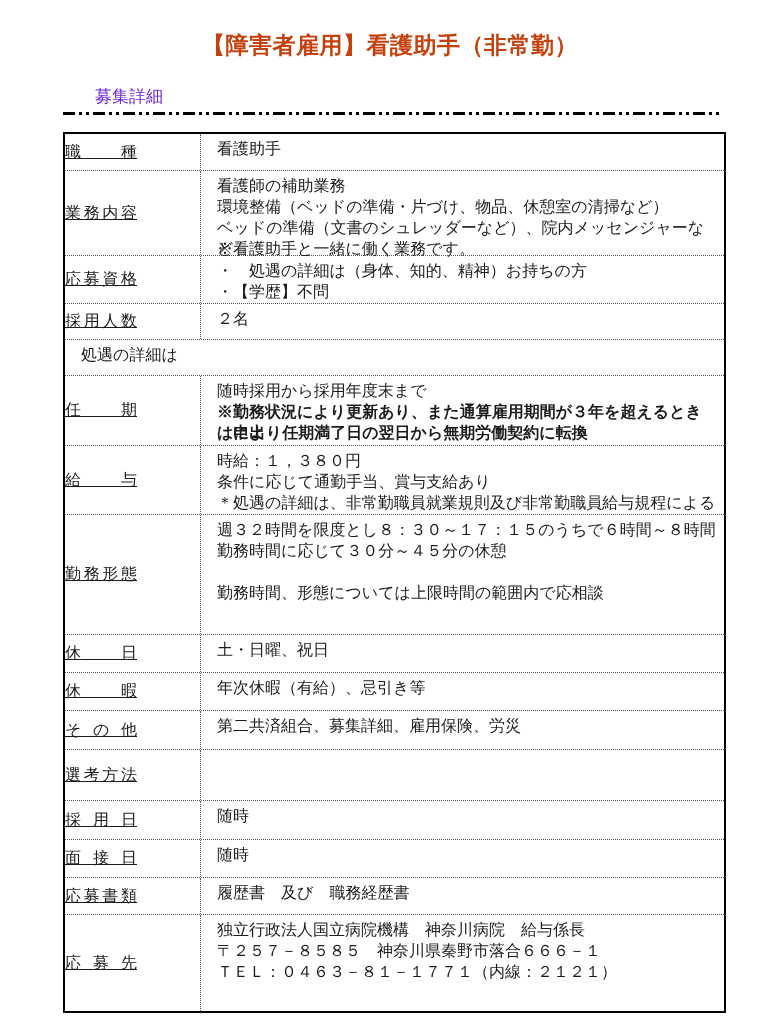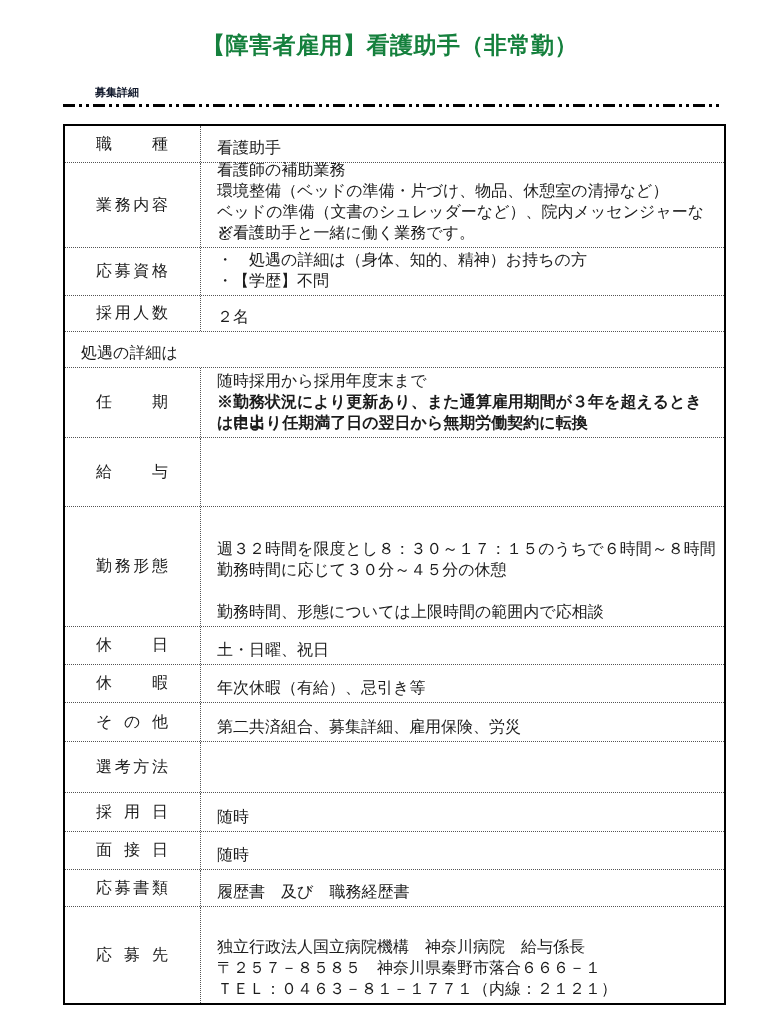--- a/index.html
+++ b/index.html
@@ -11,28 +11,28 @@
     color: #1c1c1c;
   }
   .page { width: 780px; height: 1035px; overflow: hidden; }
 
   .doc-title {
     margin-top: 30px;
     text-align: center;
     font-size: 23px;
     font-weight: bold;
     letter-spacing: 0.5px;
-    color: #15803d;
+    color: #c2410c;
   }
 
   .section-heading {
     margin: 24px 0 0 95px;
-    font-size: 11px;
-    font-weight: bold;
-    color: #0f172a;
+    font-size: 17px;
+    font-weight: normal;
+    color: #6d28d9;
   }
 
   .dash-rule {
     margin: 4px 0 0 63px;
     width: 660px;
     height: 3px;
     background: repeating-linear-gradient(
       to right,
       #000 0 12px, transparent 12px 16px,
       #000 16px 19px, transparent 19px 23px,
@@ -55,34 +55,34 @@
 
   .cell-label {
     flex: none;
     width: 136px;
     border-right: 1px dotted #555;
     display: flex;
     align-items: center;
   }
   .lbl {
     display: block;
-    margin-left: 31px;
     width: 72px;
     font-size: 16px;
     text-align: justify;
     text-align-last: justify;
     color: #1c1c1c;
+    text-decoration: underline;
   }
 
   .cell-value {
     flex: 1;
     display: flex;
     flex-direction: column;
-    justify-content: flex-end;
-    padding: 20px 8px 4px 16px;
+    justify-content: flex-start;
+    padding: 4px 8px 4px 16px;
   }
   .vline {
     font-size: 16px;
     line-height: 21px;
     min-height: 21px;
     white-space: pre-wrap;
   }
   .bold { font-weight: bold; }
 </style>
 </head>
@@ -151,20 +151,25 @@
         <div class="vline">随時採用から採用年度末まで</div>
         <div class="vline bold">※勤務状況により更新あり、また通算雇用期間が３年を超えるときは申出</div>
         <div class="vline bold">　により任期満了日の翌日から無期労働契約に転換</div>
       </div>
     </div>
 
     <div class="row" style="height:69px">
       <div class="cell-label">
           <span class="lbl">給与</span>
         </div>
+      <div class="cell-value">
+        <div class="vline">時給：１，３８０円</div>
+        <div class="vline">条件に応じて通勤手当、賞与支給あり</div>
+        <div class="vline">＊処遇の詳細は、非常勤職員就業規則及び非常勤職員給与規程による</div>
+      </div>
     </div>
 
     <div class="row" style="height:120px">
       <div class="cell-label">
           <span class="lbl">勤務形態</span>
         </div>
       <div class="cell-value">
         <div class="vline">週３２時間を限度とし８：３０～１７：１５のうちで６時間～８時間</div>
         <div class="vline">勤務時間に応じて３０分～４５分の休憩</div>
         <div class="vline"></div>

